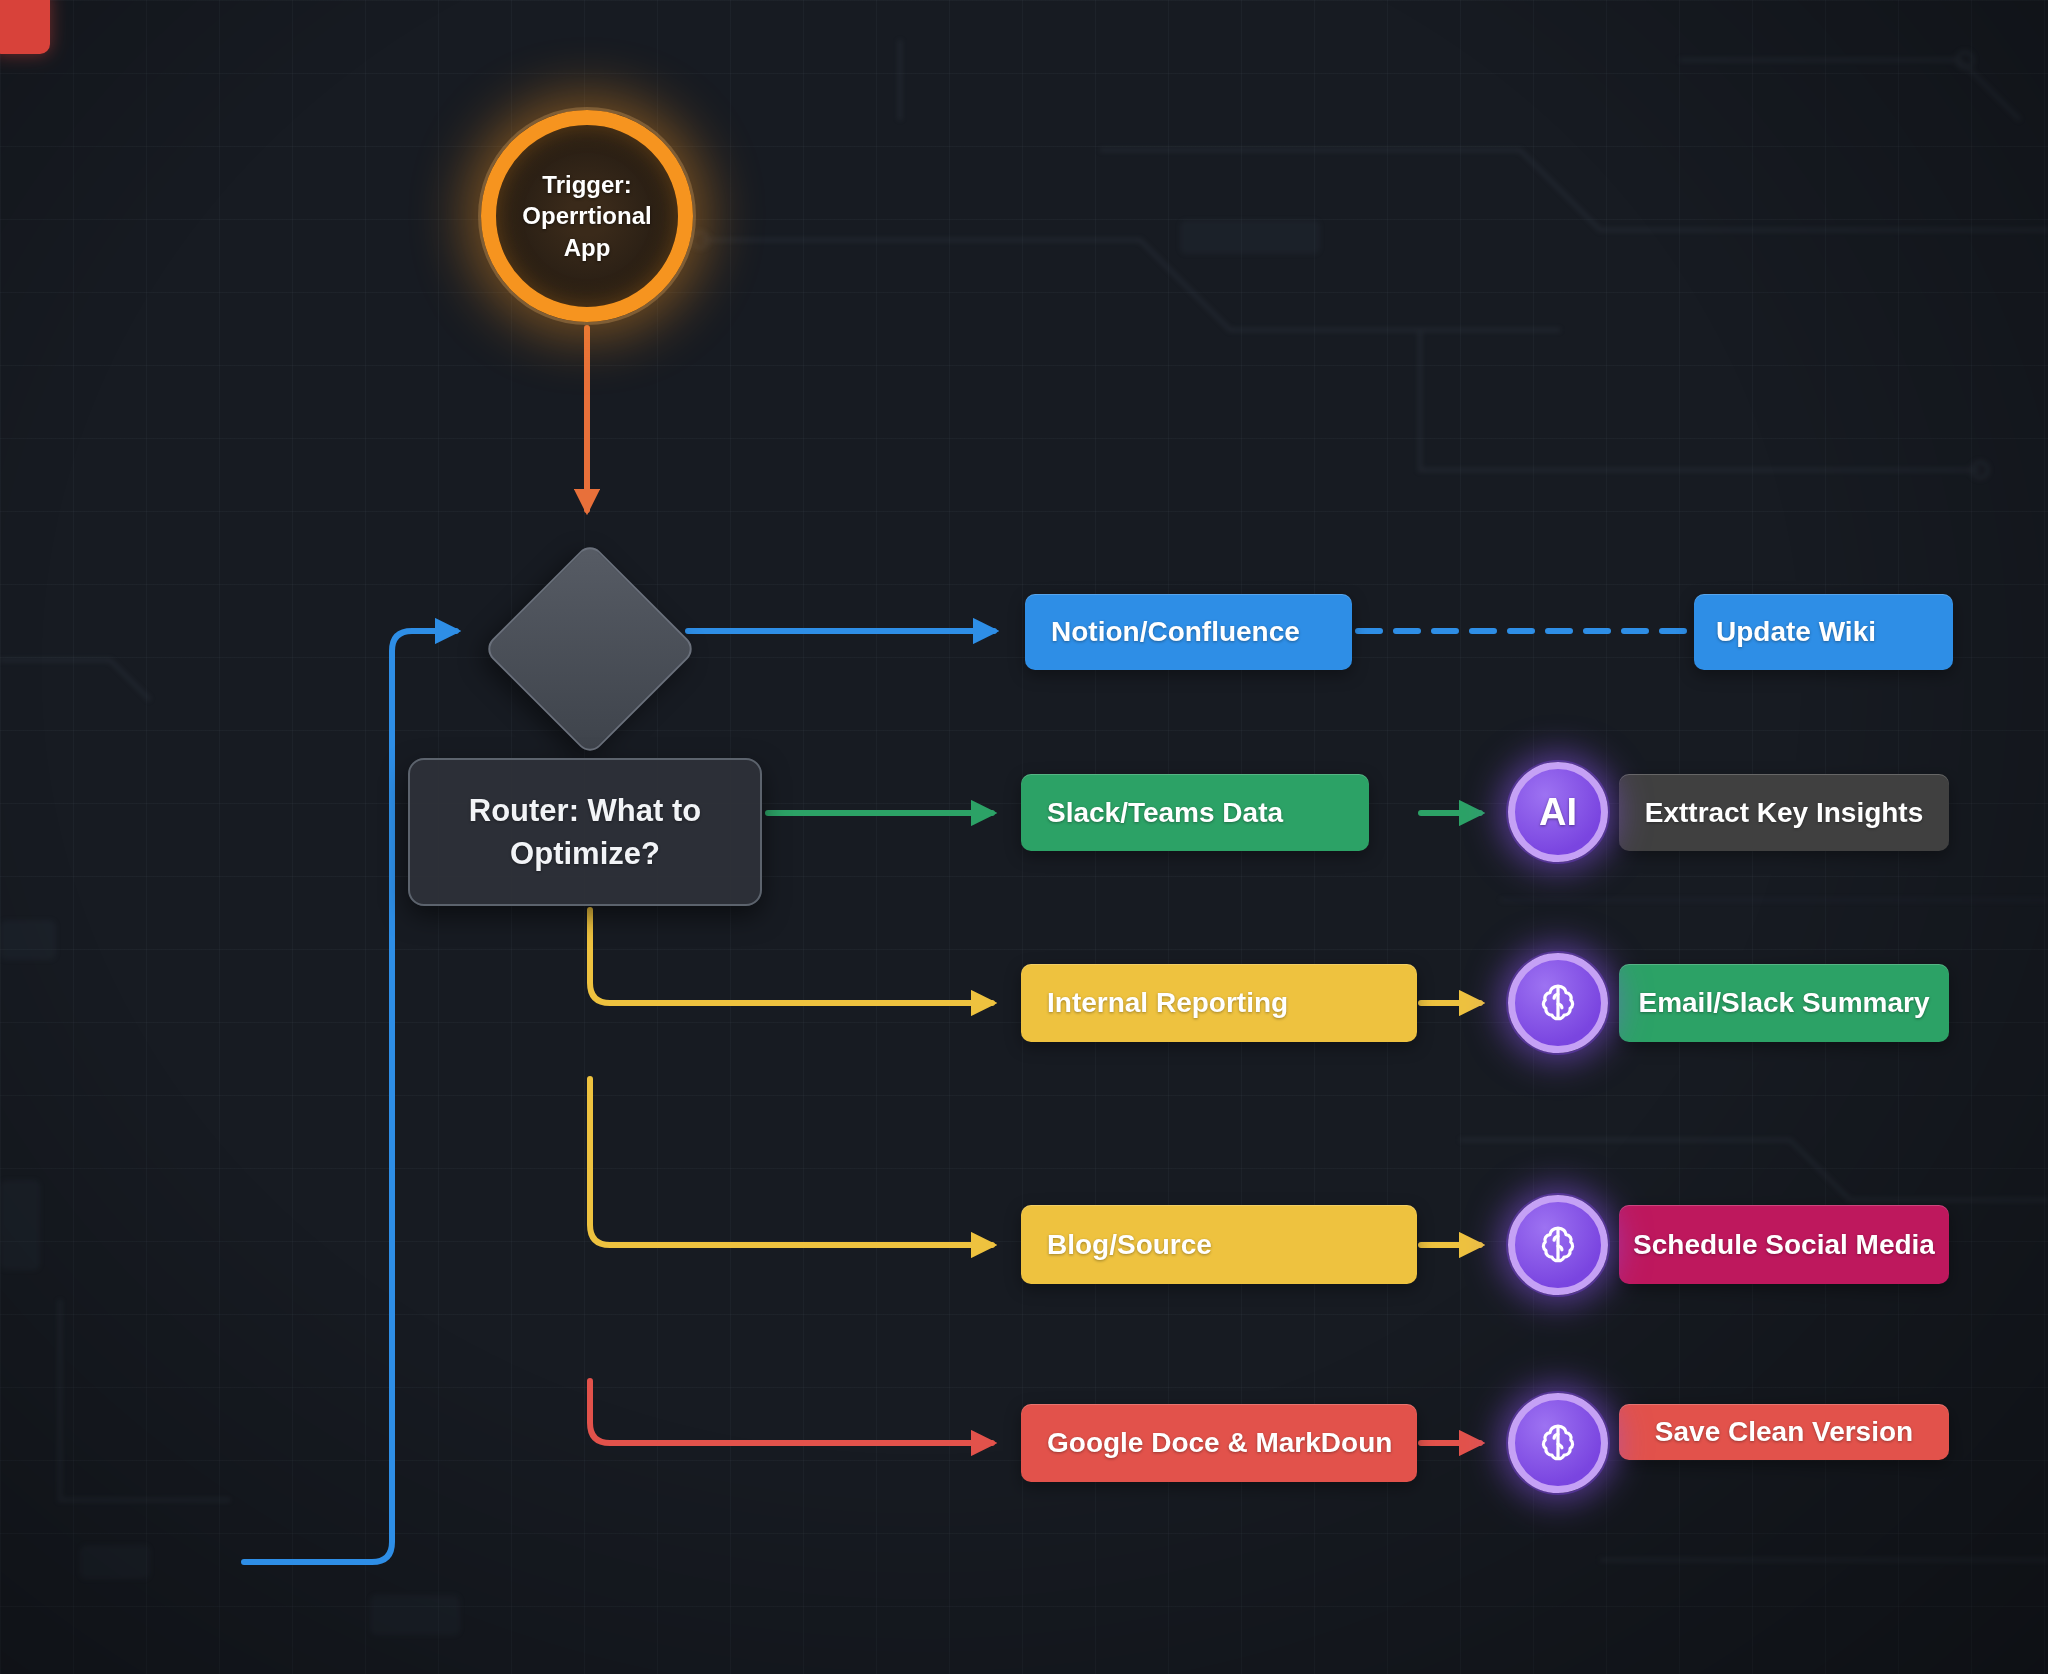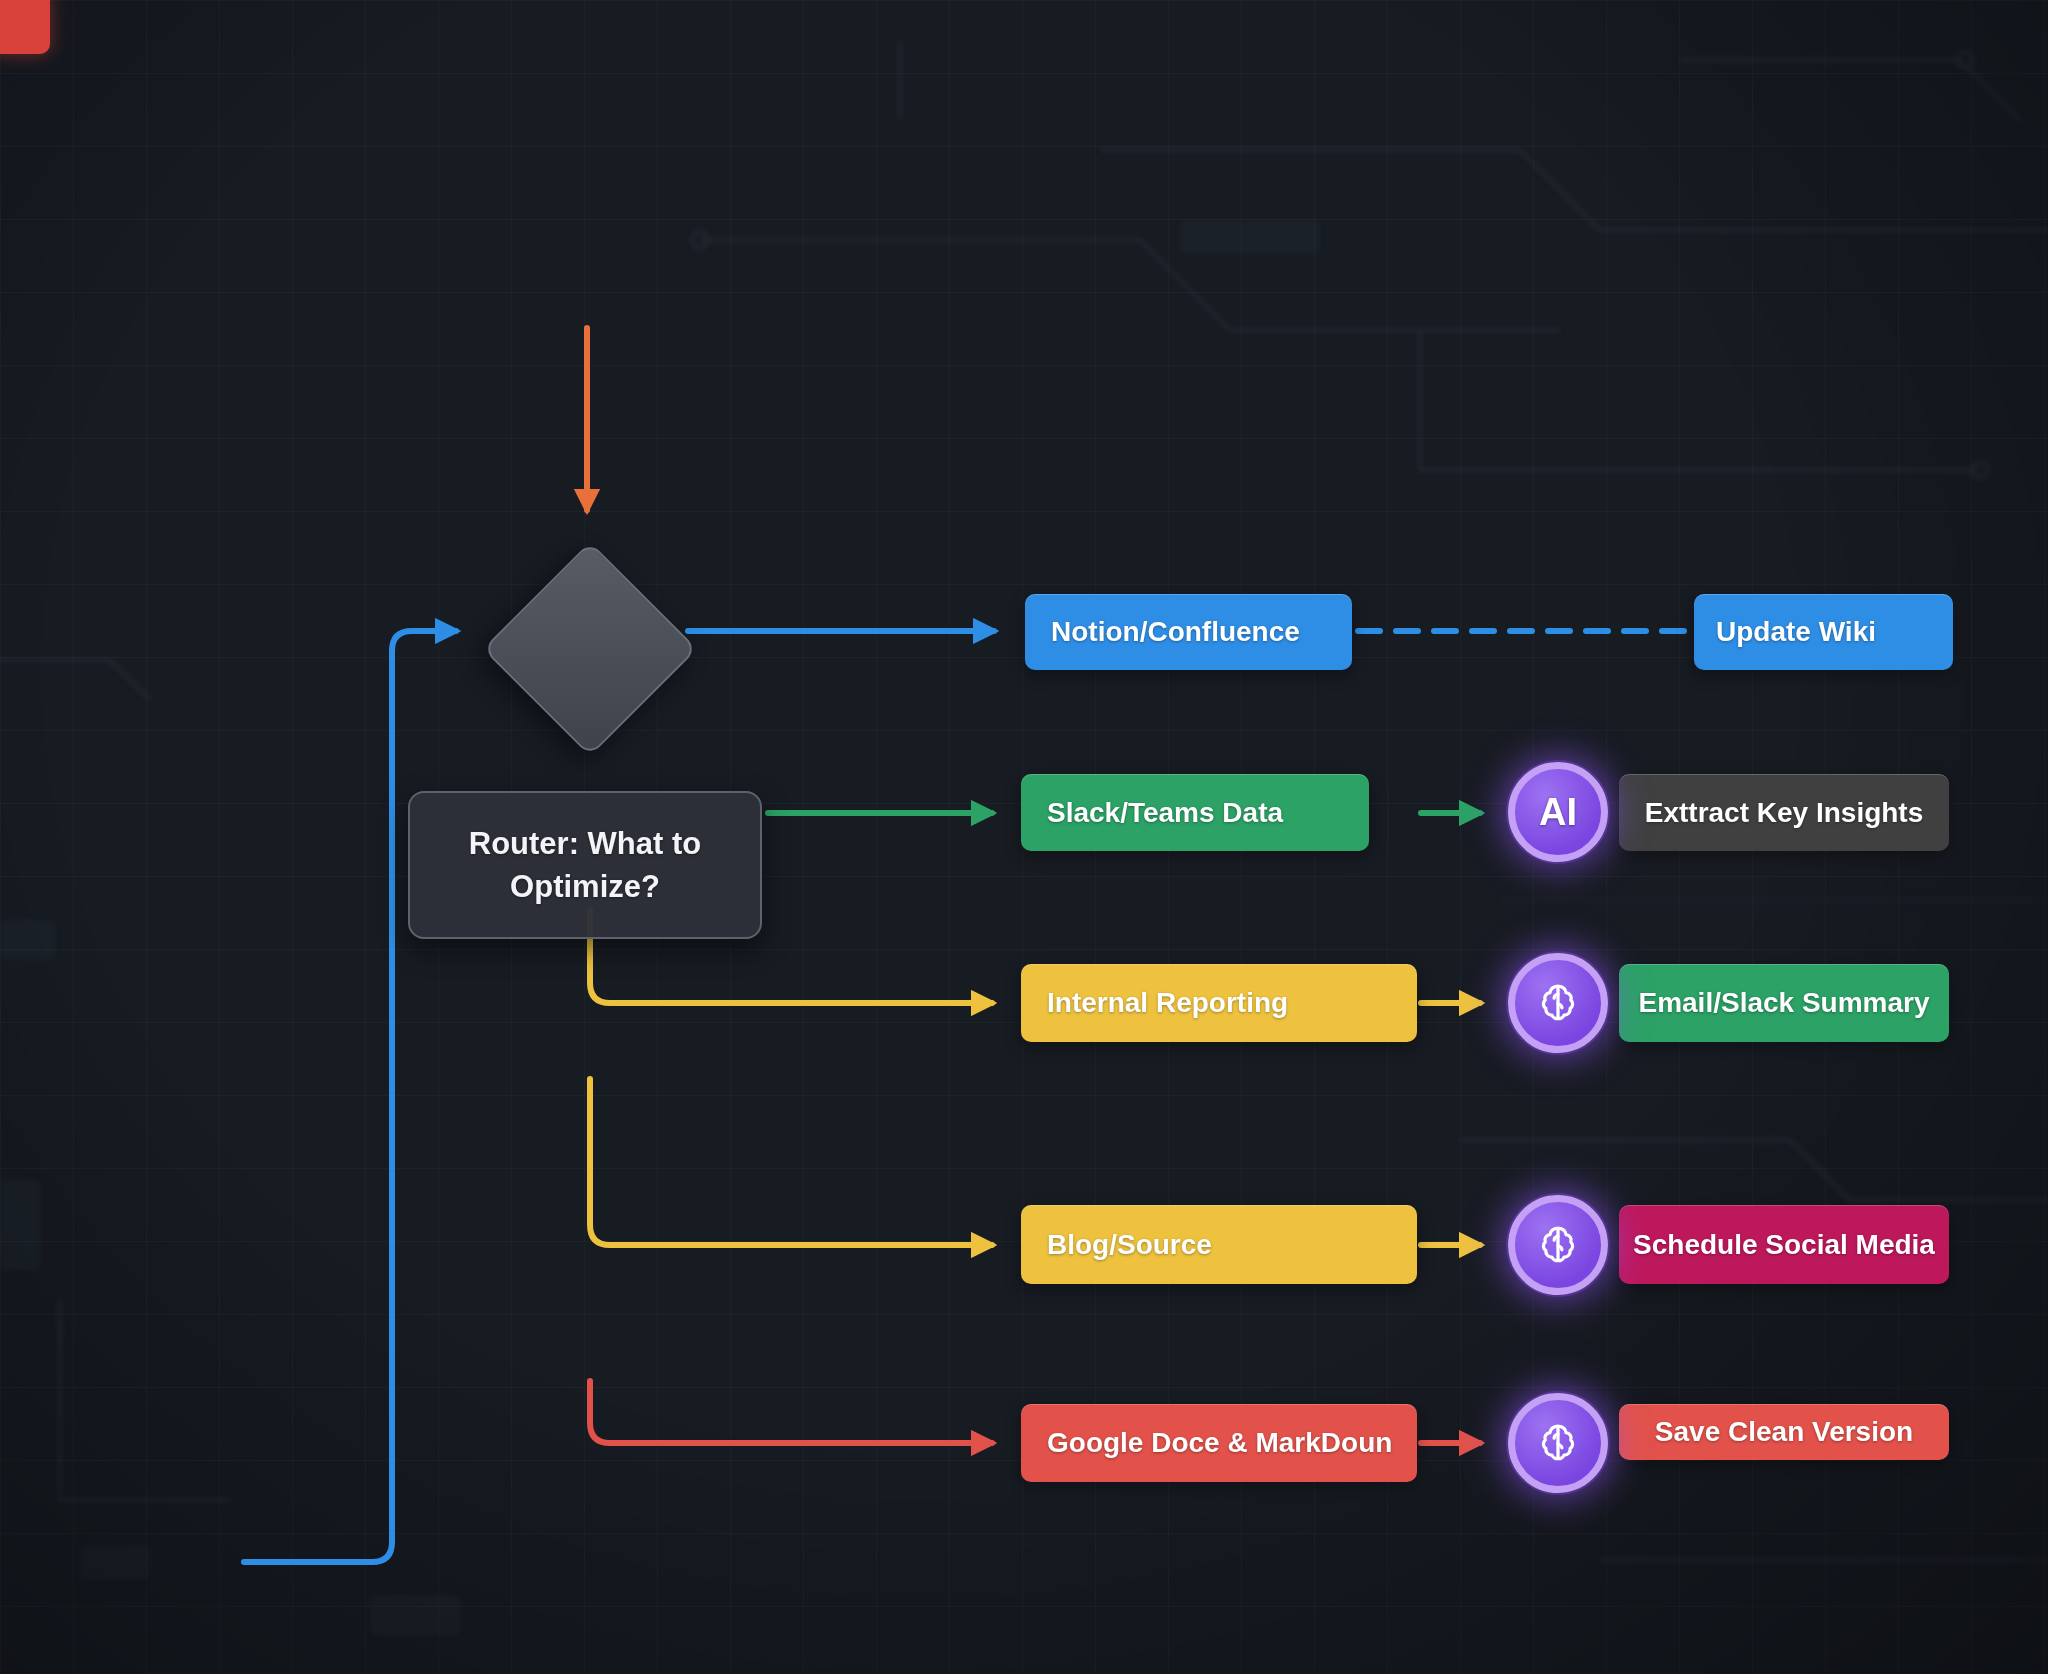--- a/index.html
+++ b/index.html
@@ -50,21 +50,20 @@
   
   .router {
     position:absolute; left:408px; top:758px; width:354px; height:148px; z-index:4;
     box-sizing:border-box; padding:0 36px;
     background:rgba(45,49,56,.97);
     border:2px solid #5c636d; border-radius:16px;
     display:flex; align-items:center; justify-content:center; text-align:center;
     color:#f2f4f7; font-size:31px; font-weight:700; line-height:1.4;
     box-shadow:0 10px 26px rgba(0,0,0,.5);
     text-shadow:0 1px 3px rgba(0,0,0,.4);
-    margin-top:33px;
   }
 
   
   .pill {
     position:absolute; z-index:4; box-sizing:border-box;
     display:flex; align-items:center;
     border-radius:10px; color:#fff; font-size:28px; font-weight:700; letter-spacing:0;
     box-shadow:0 5px 16px rgba(0,0,0,.35), inset 0 1px 0 rgba(255,255,255,.2);
     text-shadow:0 1px 3px rgba(0,0,0,.35);
     white-space:nowrap;
@@ -173,20 +172,25 @@
       <path d="M 590 1079 L 590 1225 Q 590 1245 610 1245 L 992 1245" stroke="#eec23f" marker-end="url(#ar-y)"></path>
 
       <path d="M 1421 1245 L 1480 1245" stroke="#eec23f" marker-end="url(#ar-y)"></path>
 
       <path d="M 590 1381 L 590 1423 Q 590 1443 610 1443 L 992 1443" stroke="#e2524b" marker-end="url(#ar-r)"></path>
 
       <path d="M 1421 1443 L 1480 1443" stroke="#e2524b" marker-end="url(#ar-r)"></path>
     </g>
   </svg>
 
+  <div class="trigger">
+    <span>Trigger:</span>
+    <span>Operrtional</span>
+    <span>App</span>
+  </div>
 
   <div class="diamond"></div>
 
   <div class="router">
     <span>Router: What to Optimize?</span>
   </div>
 
   <div class="pill n-update" style="background-color: rgb(46, 142, 230);">
     <span>Update Wiki</span>
   </div>

